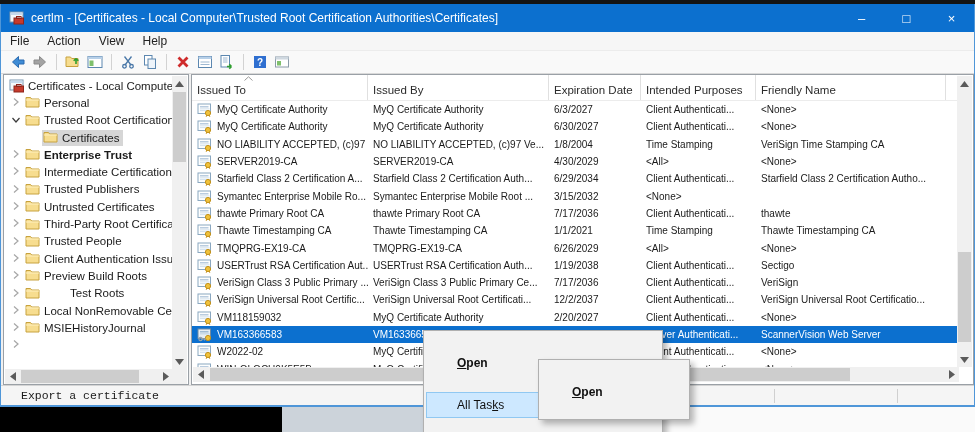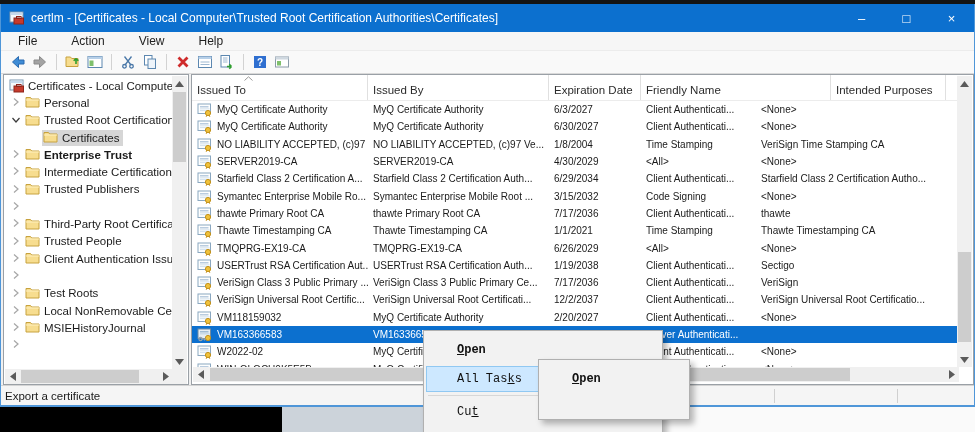--- a/index.html
+++ b/index.html
@@ -18,21 +18,21 @@
        border-left:1px solid #4f96d8;border-right:1px solid #4f96d8;border-bottom:2px solid #4f96d8;}
   .titlebar{position:absolute;left:0;top:0;width:100%;height:28px;background:var(--accent);
             display:flex;align-items:center;color:#fff;font-size:12px;}
   .titlebar .app-icon{margin:0 6px 0 8px;width:16px;height:16px;flex:0 0 auto;}
   .title-text{white-space:nowrap;overflow:hidden;}
   .win-controls{position:absolute;right:0;top:0;height:28px;display:flex;}
   .win-btn{width:45px;height:28px;display:flex;align-items:center;justify-content:center;
            color:#fff;font-size:13px;cursor:default;}
   .menubar{position:absolute;left:0;top:28px;width:100%;height:19px;background:#f6f6f6;
            display:flex;align-items:center;font-size:12px;color:#222;border-bottom:1px solid #ececec;}
-  .menubar .mitem{padding:0 17px;height:100%;display:flex;align-items:center;}
+  .menubar .mitem{padding:0 9px;height:100%;display:flex;align-items:center;}
   .toolbar{position:absolute;left:0;top:47px;width:100%;height:23px;background:#f9f9f9;
            display:flex;align-items:center;border-bottom:1px solid #d9d9d9;padding-left:6px;}
   .tbtn{width:22px;height:20px;display:flex;align-items:center;justify-content:center;}
   .tsep{width:1px;height:16px;background:#d2d2d2;margin:0 5px;}
   
   .content{position:absolute;left:0;top:70px;width:100%;height:311px;background:#f0f0f0;}
   .pane{position:absolute;top:0;background:#fff;border:1px solid #9aa0a6;}
   .tree-pane{left:2px;width:186px;height:311px;}
   .list-pane{left:190px;width:783px;height:311px;padding-left:28px;}
   
@@ -61,28 +61,28 @@
   .sb .arr{position:absolute;width:15px;height:15px;display:flex;align-items:center;justify-content:center;}
   .sb .thumb{position:absolute;background:#cdcdcd;}
   .list-sbv{right:1px;top:1px;height:291px;}
   .list-sbh{left:1px;top:292px;width:766px;}
   .tree-sbv{right:1px;top:1px;height:293px;}
   .tree-sbh{left:1px;top:294px;width:168px;}
   .corner{position:absolute;right:1px;top:294px;width:15px;height:15px;background:#f0f0f0;}
   
   .statusbar{position:absolute;left:0;top:381px;width:100%;height:20px;background:#f5f5f5;
              border-top:1px solid #d4d4d4;font-size:11.5px;color:#1a1a1a;display:flex;align-items:center;}
-  .statusbar .stext{padding-left:4px;}
+  .statusbar .stext{padding-left:20px;font-family:Liberation Mono, monospace;}
   .s-sep{position:absolute;top:3px;width:1px;height:14px;background:#d0d0d0;}
   
   .ctx{position:absolute;background:#f2f2f2;border:1px solid #b0b0b0;
        box-shadow:4px 4px 6px rgba(0,0,0,0.28);z-index:100;padding-top:3px;font-size:12px;color:#111;}
   .ctx-main{left:423px;top:330px;width:240px;height:120px;}
   .ctx-sub{left:538px;top:359px;width:152px;height:61px;}
-  .ctx-item{position:relative;height:26px;line-height:24px;padding-left:30px;margin:3px 2px;border:1px solid transparent;font-family:Liberation Mono, monospace;}
+  .ctx-item{position:relative;height:26px;line-height:24px;padding-left:30px;margin:16px 2px;border:1px solid transparent;}
   .ctx-item.bold{font-weight:bold;}
   .ctx-item.hl1{background:var(--menuhl);border-color:#90c8f2;}
   .ctx-item.hl2{background:var(--submenuhl);border-color:#6fa8d6;}
   .ctx-sep{height:1px;background:#d7d7d7;margin:3px 4px;}
   .ctx-arrow{position:absolute;right:9px;top:6px;}
   u{text-decoration:underline;}
   svg{display:block;}
 </style>
 </head>
 <body>
@@ -321,20 +321,29 @@
               </span>
               <span>Trusted Publishers</span>
             </span>
           </div>
           <div class="t-item">
             <span class="t-arrow" style="left: 6px;">
               <svg width="12" height="12" viewBox="0 0 12 12">
                 <path d="M4 2.5 L8 6 L4 9.5" fill="none" stroke="#a6a6a6" stroke-width="1.2"></path>
               </svg>
             </span>
+            <span class="t-pack" style="margin-left: 20px;">
+              <span class="t-icon">
+                <svg width="15" height="13" viewBox="0 0 15 13">
+                  <path d="M1 4.5 V2.5 h4.5 l1.2 1.5 H14 v8 H1 z" fill="#f7dd8f" stroke="#c7a23e"></path>
+                  <path d="M1 5 h13" stroke="#fff1c2"></path>
+                </svg>
+              </span>
+              <span>Untrusted Certificates</span>
+            </span>
           </div>
           <div class="t-item">
             <span class="t-arrow" style="left: 6px;">
               <svg width="12" height="12" viewBox="0 0 12 12">
                 <path d="M4 2.5 L8 6 L4 9.5" fill="none" stroke="#a6a6a6" stroke-width="1.2"></path>
               </svg>
             </span>
             <span class="t-pack" style="margin-left: 20px;">
               <span class="t-icon">
                 <svg width="15" height="13" viewBox="0 0 15 13">
@@ -376,28 +385,37 @@
               </span>
               <span>Client Authentication Issuers</span>
             </span>
           </div>
           <div class="t-item">
             <span class="t-arrow" style="left: 6px;">
               <svg width="12" height="12" viewBox="0 0 12 12">
                 <path d="M4 2.5 L8 6 L4 9.5" fill="none" stroke="#a6a6a6" stroke-width="1.2"></path>
               </svg>
             </span>
-          </div>
-          <div class="t-item">
-            <span class="t-arrow" style="left: 6px;">
-              <svg width="12" height="12" viewBox="0 0 12 12">
-                <path d="M4 2.5 L8 6 L4 9.5" fill="none" stroke="#a6a6a6" stroke-width="1.2"></path>
-              </svg>
-            </span>
-            <span class="t-pack" style="margin-left: 20px;">
+            <span class="t-pack" style="margin-left: 20px;">
+              <span class="t-icon">
+                <svg width="15" height="13" viewBox="0 0 15 13">
+                  <path d="M1 4.5 V2.5 h4.5 l1.2 1.5 H14 v8 H1 z" fill="#f7dd8f" stroke="#c7a23e"></path>
+                  <path d="M1 5 h13" stroke="#fff1c2"></path>
+                </svg>
+              </span>
+              <span>Preview Build Roots</span>
+            </span>
+          </div>
+          <div class="t-item">
+            <span class="t-arrow" style="left: 6px;">
+              <svg width="12" height="12" viewBox="0 0 12 12">
+                <path d="M4 2.5 L8 6 L4 9.5" fill="none" stroke="#a6a6a6" stroke-width="1.2"></path>
+              </svg>
+            </span>
+            <span class="t-pack" style="margin-left: 20px; gap: 26px;">
               <span class="t-icon">
                 <svg width="15" height="13" viewBox="0 0 15 13">
                   <path d="M1 4.5 V2.5 h4.5 l1.2 1.5 H14 v8 H1 z" fill="#f7dd8f" stroke="#c7a23e"></path>
                   <path d="M1 5 h13" stroke="#fff1c2"></path>
                 </svg>
               </span>
               <span>Test Roots</span>
             </span>
           </div>
           <div class="t-item">
@@ -478,25 +496,25 @@
                 <path d="M0.5 4.5 L4.5 0.8 L8.5 4.5" fill="none" stroke="#9a9a9a"></path>
               </svg>
             </span>
           </div>
           <div class="h-cell c1">
             <span>Issued By</span>
           </div>
           <div class="h-cell c2">
             <span>Expiration Date</span>
           </div>
+          <div class="h-cell c3">
+            <span>Intended Purposes</span>
+          </div>
           <div class="h-cell c4">
             <span>Friendly Name</span>
-          </div>
-          <div class="h-cell c3">
-            <span>Intended Purposes</span>
           </div>
         </div>
       <div class="lv-rows" id="lv-rows">
           <div class="lv-row">
             <div class="cell c0">
               <span class="r-icon">
                 <svg width="16" height="15" viewBox="0 0 16 15">
                   <rect x="1" y="2" width="12.5" height="9.5" fill="#fdfefe" stroke="#8aa7c0"></rect>
                   <rect x="3" y="4.2" width="8.5" height="1.2" fill="#a8c0d8"></rect>
                   <rect x="3" y="6.4" width="9.5" height="0.9" fill="#cdddea"></rect>
@@ -597,21 +615,20 @@
                   <rect x="3" y="6.4" width="9.5" height="0.9" fill="#cdddea"></rect>
                   <rect x="3" y="8.2" width="7" height="0.9" fill="#cdddea"></rect>
                   <circle cx="11" cy="11" r="2.6" fill="#f0c23c" stroke="#c29018"></circle>
                   <path d="M9.8 13 L9.2 14.8 M12.2 13 L12.8 14.8" stroke="#c29018"></path>
                 </svg>
               </span>
               <span>Symantec Enterprise Mobile Ro...</span>
             </div>
             <div class="cell c1">Symantec Enterprise Mobile Root ...</div>
             <div class="cell c2">3/15/2032</div>
-            <div class="cell c3">Code Signing</div>
             <div class="cell c4">&lt;None&gt;</div>
           </div>
           <div class="lv-row">
             <div class="cell c0">
               <span class="r-icon">
                 <svg width="16" height="15" viewBox="0 0 16 15">
                   <rect x="1" y="2" width="12.5" height="9.5" fill="#fdfefe" stroke="#8aa7c0"></rect>
                   <rect x="3" y="4.2" width="8.5" height="1.2" fill="#a8c0d8"></rect>
                   <rect x="3" y="6.4" width="9.5" height="0.9" fill="#cdddea"></rect>
                   <rect x="3" y="8.2" width="7" height="0.9" fill="#cdddea"></rect>
@@ -750,20 +767,21 @@
                   <circle cx="11" cy="11" r="2.6" fill="#f0c23c" stroke="#c29018"></circle>
                   <circle cx="3.5" cy="12" r="1.6" fill="none" stroke="#9aa3ab" stroke-width="1.2"></circle>
                   <path d="M5 12 h4 M7.5 12 v1.5" stroke="#9aa3ab" stroke-width="1.2"></path>
                 </svg>
               </span>
               <span>VM163366583</span>
             </div>
             <div class="cell c1">VM163366583</div>
             <div class="cell c2">2/19/2035</div>
             <div class="cell c3">Server Authenticati...</div>
+            <div class="cell c4">ScannerVision Web Server</div>
           </div>
           <div class="lv-row">
             <div class="cell c0">
               <span class="r-icon">
                 <svg width="16" height="15" viewBox="0 0 16 15">
                   <rect x="1" y="2" width="12.5" height="9.5" fill="#fdfefe" stroke="#8aa7c0"></rect>
                   <rect x="3" y="4.2" width="8.5" height="1.2" fill="#a8c0d8"></rect>
                   <rect x="3" y="6.4" width="9.5" height="0.9" fill="#cdddea"></rect>
                   <rect x="3" y="8.2" width="7" height="0.9" fill="#cdddea"></rect>
                   <circle cx="11" cy="11" r="2.6" fill="#f0c23c" stroke="#c29018"></circle>

